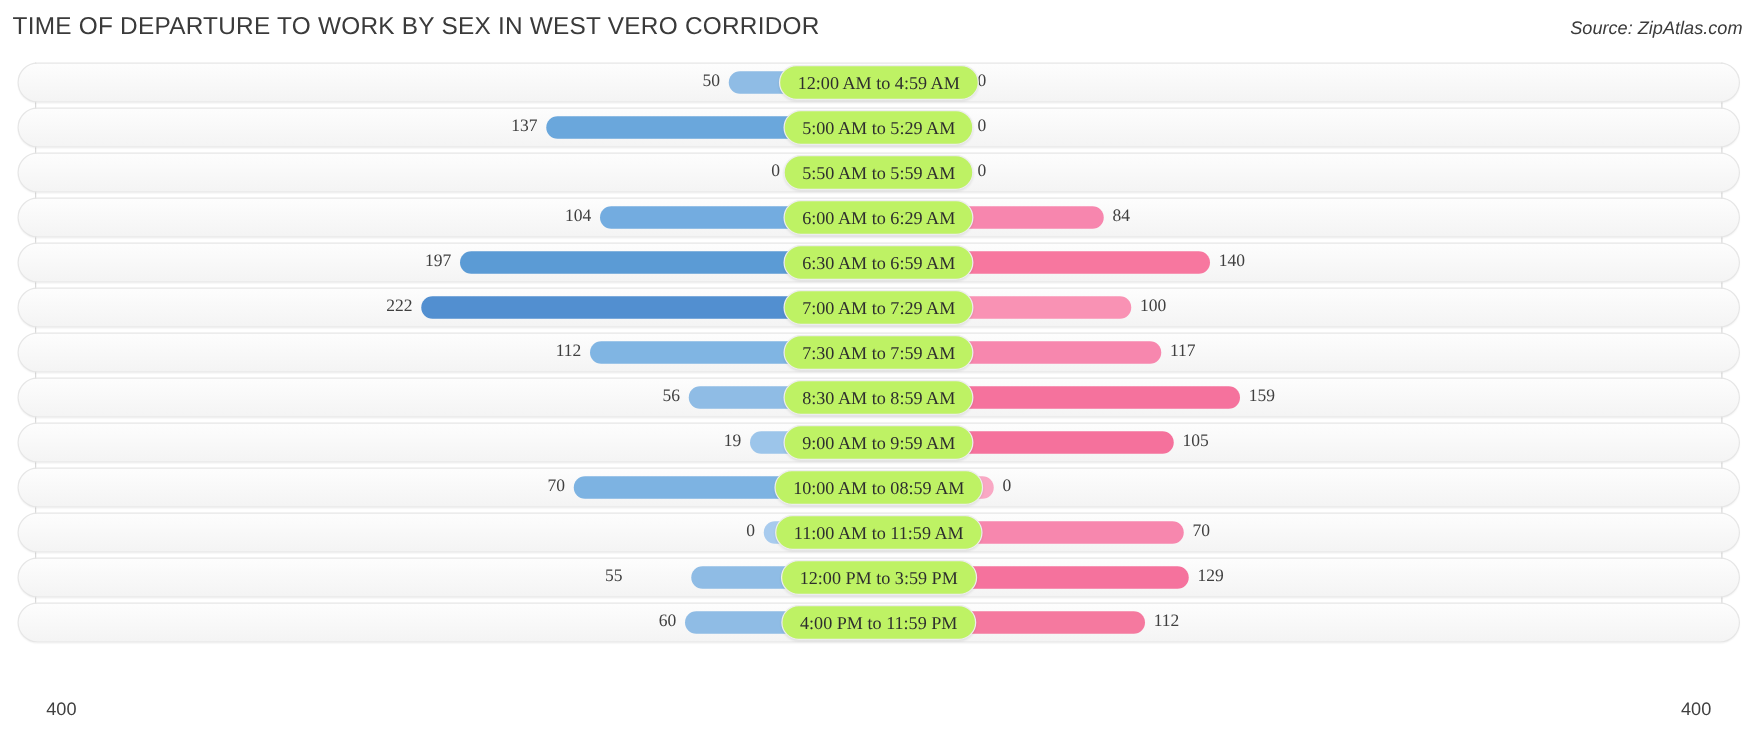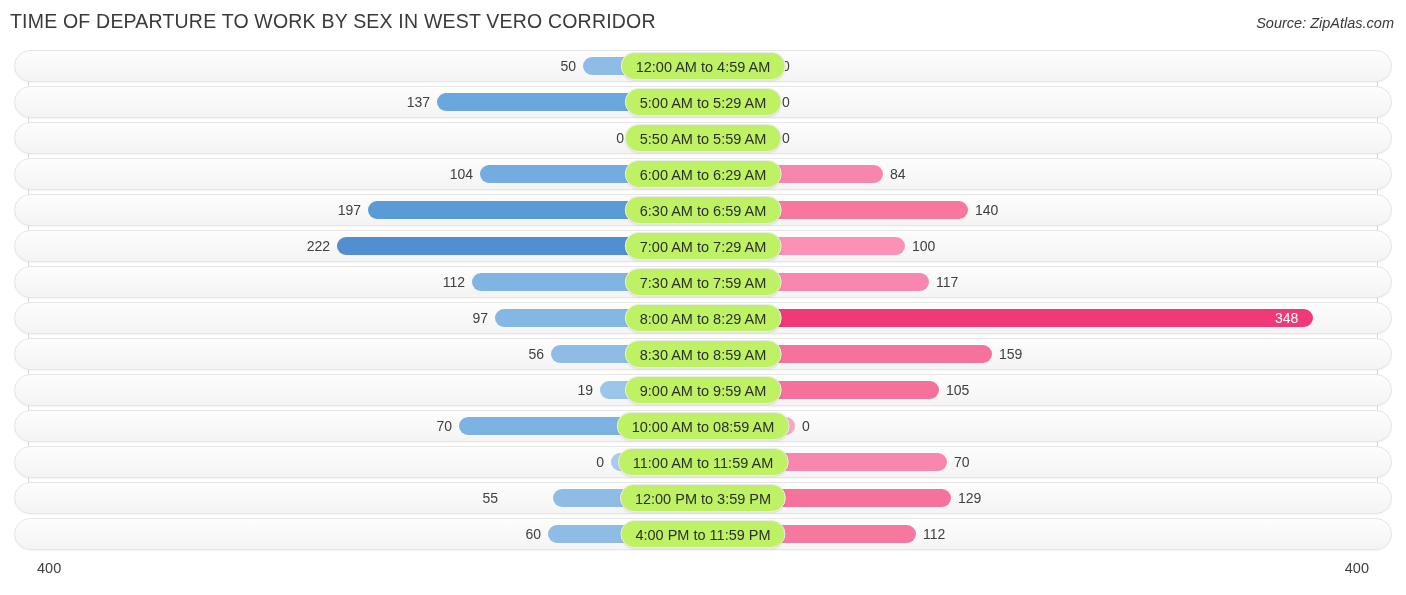--- a/index.html
+++ b/index.html
@@ -19,21 +19,21 @@
     position:absolute;left:10px;top:10px;
     font-size:19.5px;letter-spacing:.2px;
     color:#3a3a3a;white-space:nowrap;
   }
   .source{
     position:absolute;right:12px;top:15px;
     font-size:14.5px;font-style:italic;color:#3a3a3a;white-space:nowrap;
   }
 
   
-  .plot{position:absolute;left:0;top:50px;width:1406px;height:505px;}
+  .plot{position:absolute;left:0;top:50px;width:1406px;height:505px;font-family:Liberation Serif, serif;}
 
   .gridline{
     position:absolute;top:0;bottom:52px;width:1px;
     background:#d9d9d9;
   }
   .gridline.left{left:28px;}
   .gridline.right{left:1377px;}
 
   .rows{position:absolute;left:0;top:0;width:1406px;}
 
@@ -167,28 +167,20 @@
         <div class="row">
           <div class="track"></div>
           <div class="bar male" style="width: 231px; background: rgb(128, 181, 227);"></div>
           <div class="val male-val" style="right: 941px;">112</div>
           <div class="bar female" style="width: 226px; background: rgb(247, 135, 174);"></div>
           <div class="val female-val" style="left: 936px;">117</div>
           <div class="cat-pill">7:30 AM to 7:59 AM</div>
         </div>
         <div class="row">
           <div class="track"></div>
-          <div class="bar male" style="width: 208px; background: rgb(132, 183, 228);"></div>
-          <div class="val male-val" style="right: 918px;">97</div>
-          <div class="bar female" style="width: 610px; background: rgb(240, 58, 120);"></div>
-          <div class="val female-val inside" style="left: 1275px;">348</div>
-          <div class="cat-pill">8:00 AM to 8:29 AM</div>
-        </div>
-        <div class="row">
-          <div class="track"></div>
           <div class="bar male" style="width: 152px; background: rgb(143, 188, 229);"></div>
           <div class="val male-val" style="right: 862px;">56</div>
           <div class="bar female" style="width: 289px; background: rgb(245, 114, 157);"></div>
           <div class="val female-val" style="left: 999px;">159</div>
           <div class="cat-pill">8:30 AM to 8:59 AM</div>
         </div>
         <div class="row">
           <div class="track"></div>
           <div class="bar male" style="width: 103px; background: rgb(156, 197, 234);"></div>
           <div class="val male-val" style="right: 813px;">19</div>

